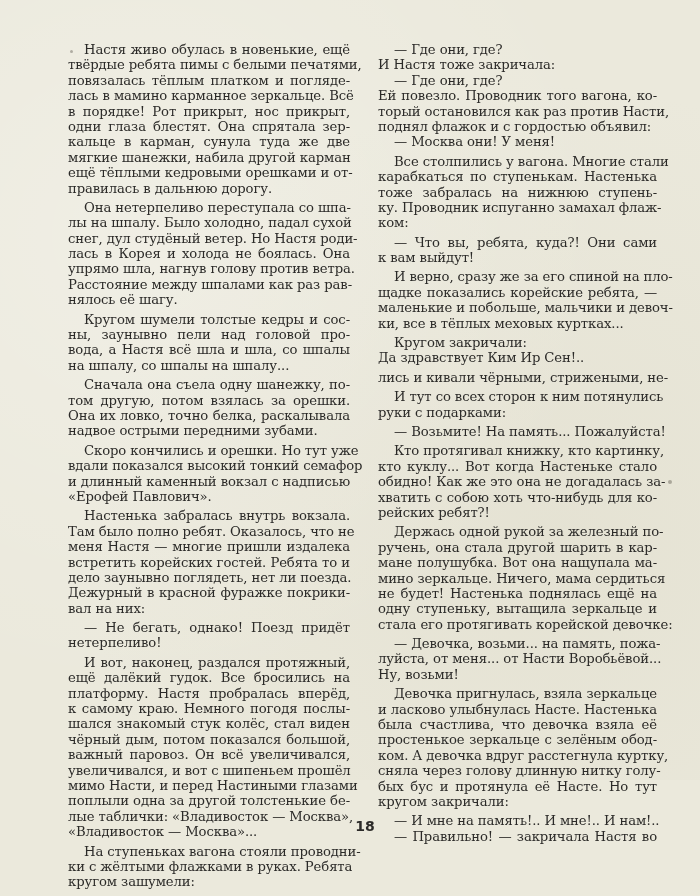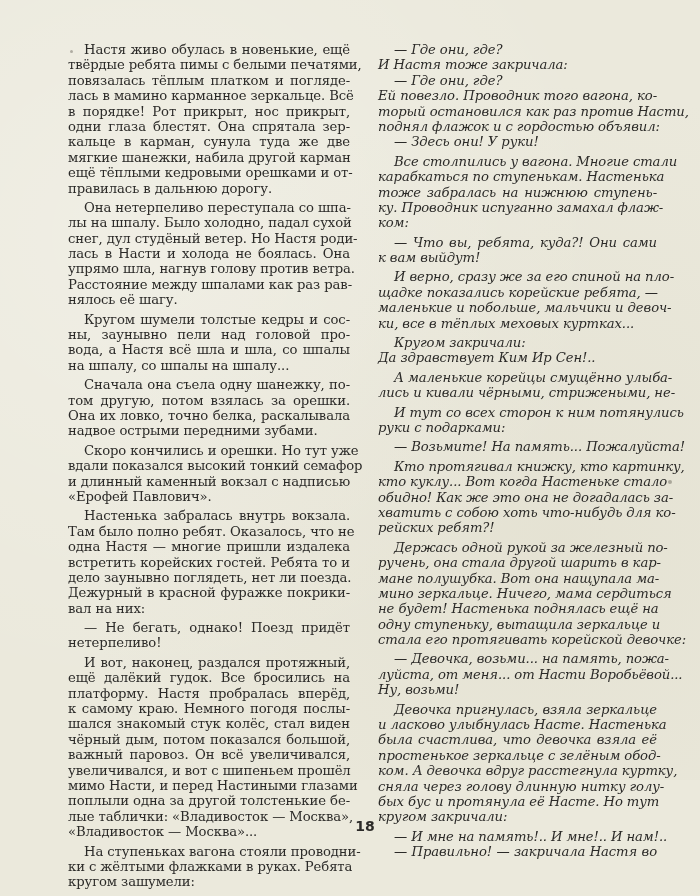--- a/index.html
+++ b/index.html
@@ -25,21 +25,21 @@
       #ebe9dc;
   }
   .column {
     position: absolute;
     top: 42px;
     font-size: 13.2px;
     line-height: 15.4px;
     letter-spacing: -0.1px;
   }
   .col-left { left: 68px; width: 282px; }
-  .col-right { left: 378px; width: 279px; font-style: italic; }
+  .col-right { left: 378px; width: 279px; }
   .para {
     margin: 0 0 4px 0;
   }
   .para.tight { margin-bottom: 0; }
   .line {
     display: block;
     white-space: nowrap;
     text-align: justify;
     text-align-last: justify;
     height: 15.4px;
@@ -79,21 +79,21 @@
         <span class="line">одни глаза блестят. Она спрятала зер-</span>
         <span class="line">кальце в карман, сунула туда же две</span>
         <span class="line">мягкие шанежки, набила другой карман</span>
         <span class="line">ещё тёплыми кедровыми орешками и от-</span>
         <span class="line last">правилась в дальнюю дорогу.</span>
       </div>
       <div class="para">
         <span class="line first">Она нетерпеливо переступала со шпа-</span>
         <span class="line">лы на шпалу. Было холодно, падал сухой</span>
         <span class="line">снег, дул студёный ветер. Но Настя роди-</span>
-        <span class="line">лась в Насти и холода не боялась. Она</span>
+        <span class="line">лась в Корея и холода не боялась. Она</span>
         <span class="line">упрямо шла, нагнув голову против ветра.</span>
         <span class="line">Расстояние между шпалами как раз рав-</span>
         <span class="line last">нялось её шагу.</span>
       </div>
       <div class="para">
         <span class="line first">Кругом шумели толстые кедры и сос-</span>
         <span class="line">ны, заунывно пели над головой про-</span>
         <span class="line">вода, а Настя всё шла и шла, со шпалы</span>
         <span class="line last">на шпалу, со шпалы на шпалу...</span>
       </div>
@@ -105,21 +105,21 @@
       </div>
       <div class="para">
         <span class="line first">Скоро кончились и орешки. Но тут уже</span>
         <span class="line">вдали показался высокий тонкий семафор</span>
         <span class="line">и длинный каменный вокзал с надписью</span>
         <span class="line last">«Ерофей Павлович».</span>
       </div>
       <div class="para">
         <span class="line first">Настенька забралась внутрь вокзала.</span>
         <span class="line">Там было полно ребят. Оказалось, что не</span>
-        <span class="line">одна Настя — многие пришли издалека</span>
+        <span class="line">меня Настя — многие пришли издалека</span>
         <span class="line">встретить корейских гостей. Ребята то и</span>
         <span class="line">дело заунывно поглядеть, нет ли поезда.</span>
         <span class="line">Дежурный в красной фуражке покрики-</span>
         <span class="line last">вал на них:</span>
       </div>
       <div class="para">
         <span class="line first">— Не бегать, однако! Поезд придёт</span>
         <span class="line last">нетерпеливо!</span>
       </div>
       <div class="para">
@@ -151,21 +151,21 @@
       </div>
       <div class="para tight">
         <span class="line first last">— Где они, где?</span>
       </div>
       <div class="para tight">
         <span class="line">Ей повезло. Проводник того вагона, ко-</span>
         <span class="line">торый остановился как раз против Насти,</span>
         <span class="line last">поднял флажок и с гордостью объявил:</span>
       </div>
       <div class="para">
-        <span class="line first last">— Здесь они! У руки!</span>
+        <span class="line first last">— Москва они! У меня!</span>
       </div>
       <div class="para">
         <span class="line first">Все столпились у вагона. Многие стали</span>
         <span class="line">карабкаться по ступенькам. Настенька</span>
         <span class="line">тоже забралась на нижнюю ступень-</span>
         <span class="line">ку. Проводник испуганно замахал флаж-</span>
         <span class="line last">ком:</span>
       </div>
       <div class="para">
         <span class="line first">— Что вы, ребята, куда?! Они сами</span>
@@ -177,21 +177,20 @@
         <span class="line">маленькие и побольше, мальчики и девоч-</span>
         <span class="line last">ки, все в тёплых меховых куртках...</span>
       </div>
       <div class="para tight">
         <span class="line first last">Кругом закричали:</span>
       </div>
       <div class="para">
         <span class="line last">Да здравствует Ким Ир Сен!..</span>
       </div>
       <div class="para">
-        <span class="line first">А маленькие корейцы смущённо улыба-</span>
         <span class="line">лись и кивали чёрными, стрижеными, не-</span>
       </div>
       <div class="para">
         <span class="line first">И тут со всех сторон к ним потянулись</span>
         <span class="line last">руки с подарками:</span>
       </div>
       <div class="para">
         <span class="line first last">— Возьмите! На память... Пожалуйста!</span>
       </div>
       <div class="para">

